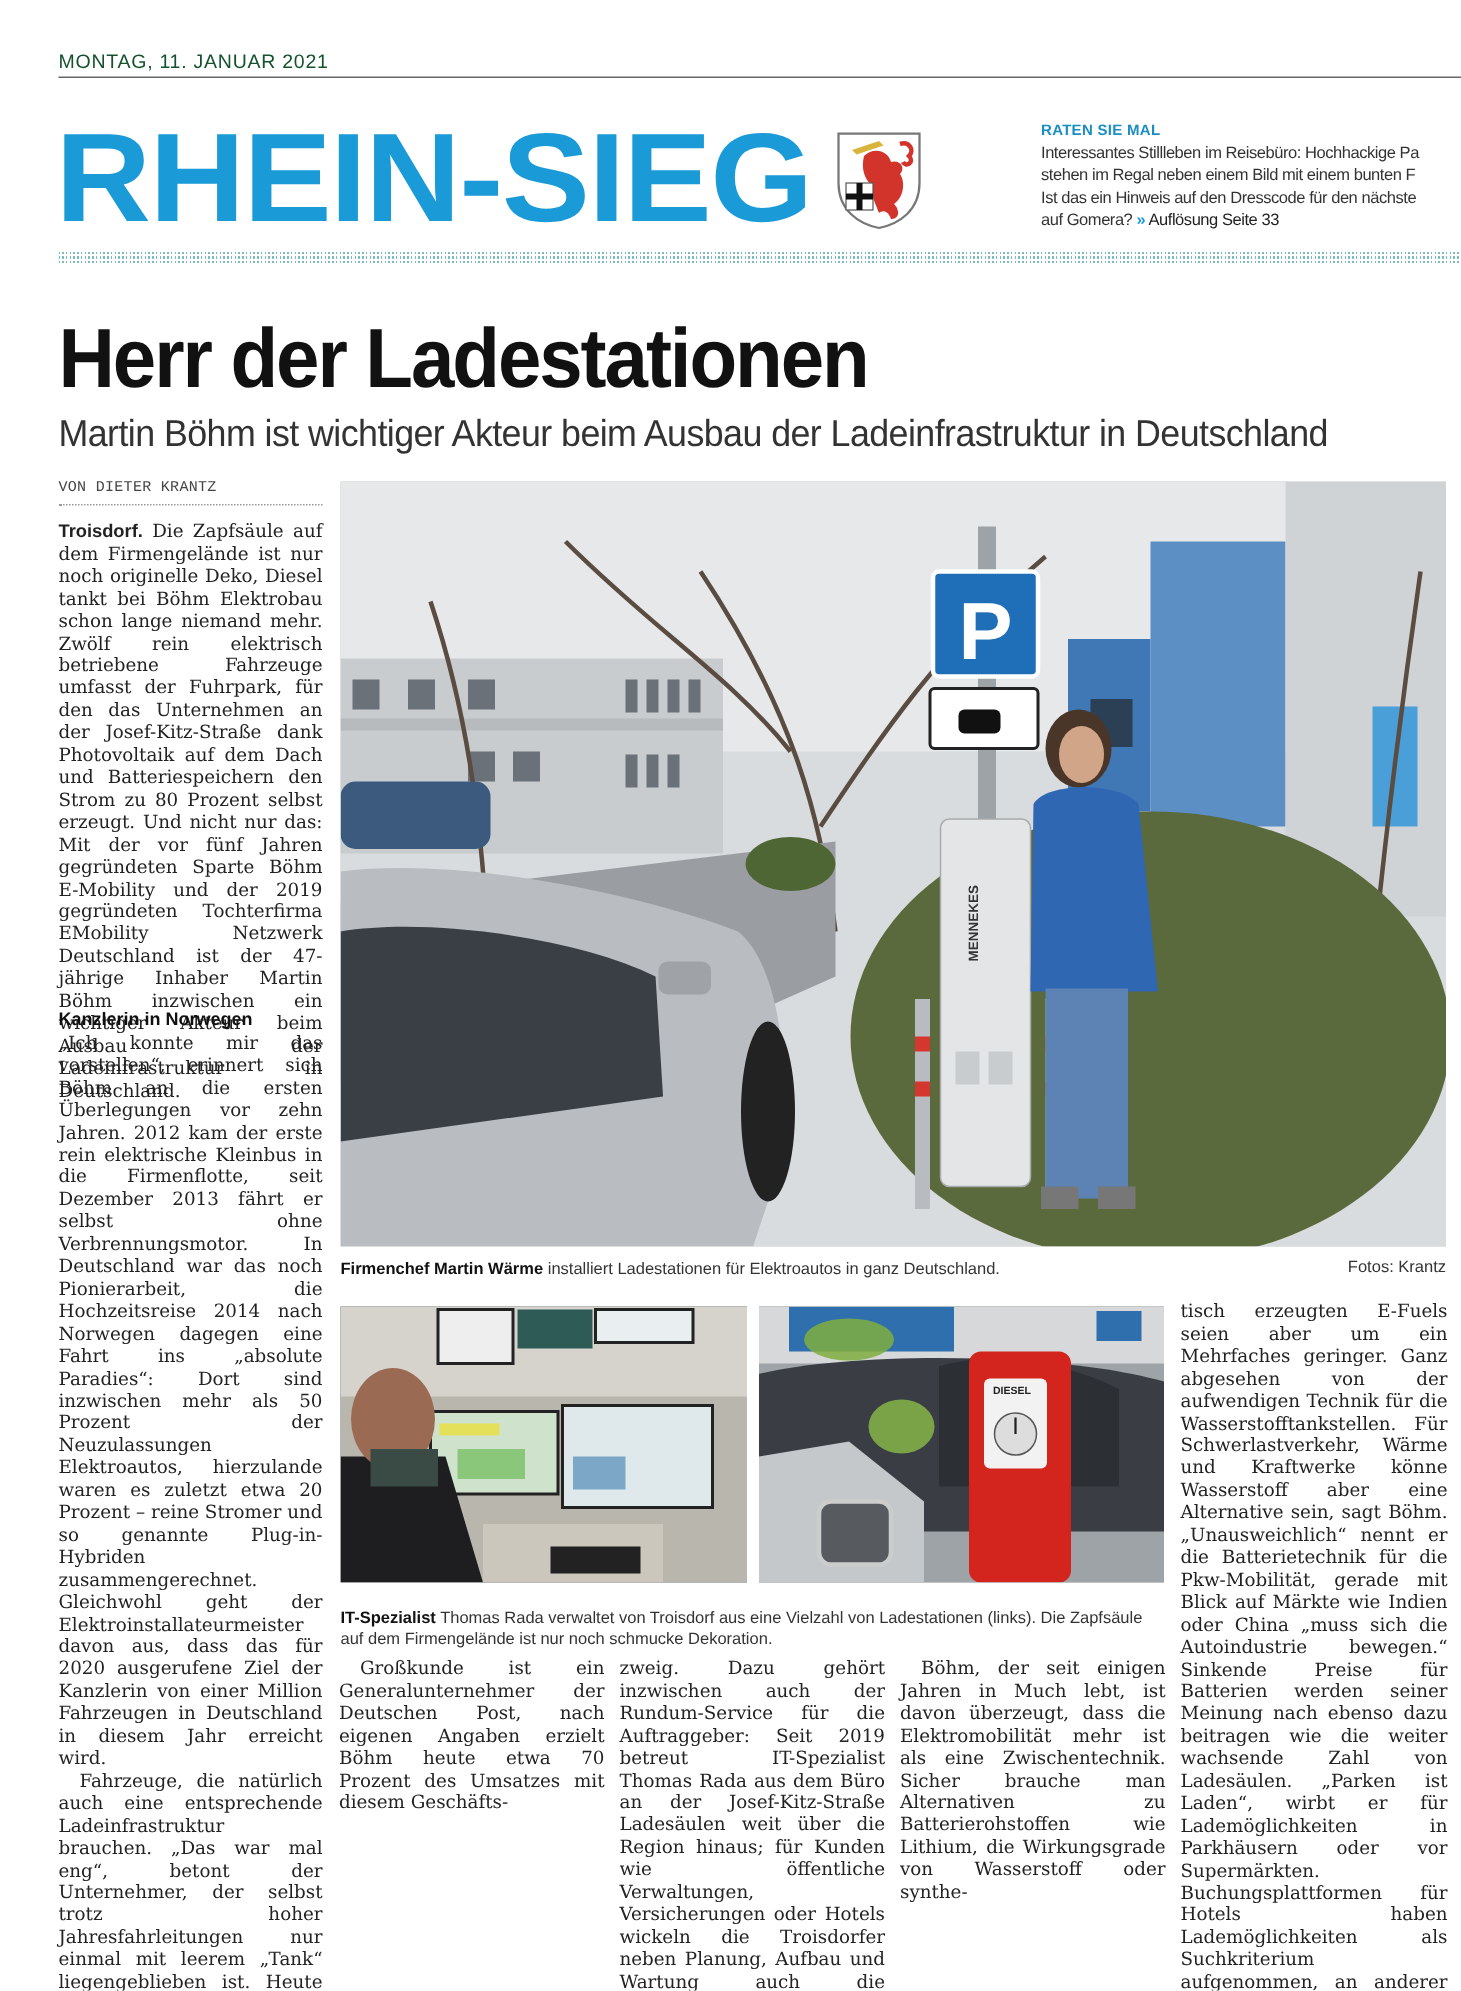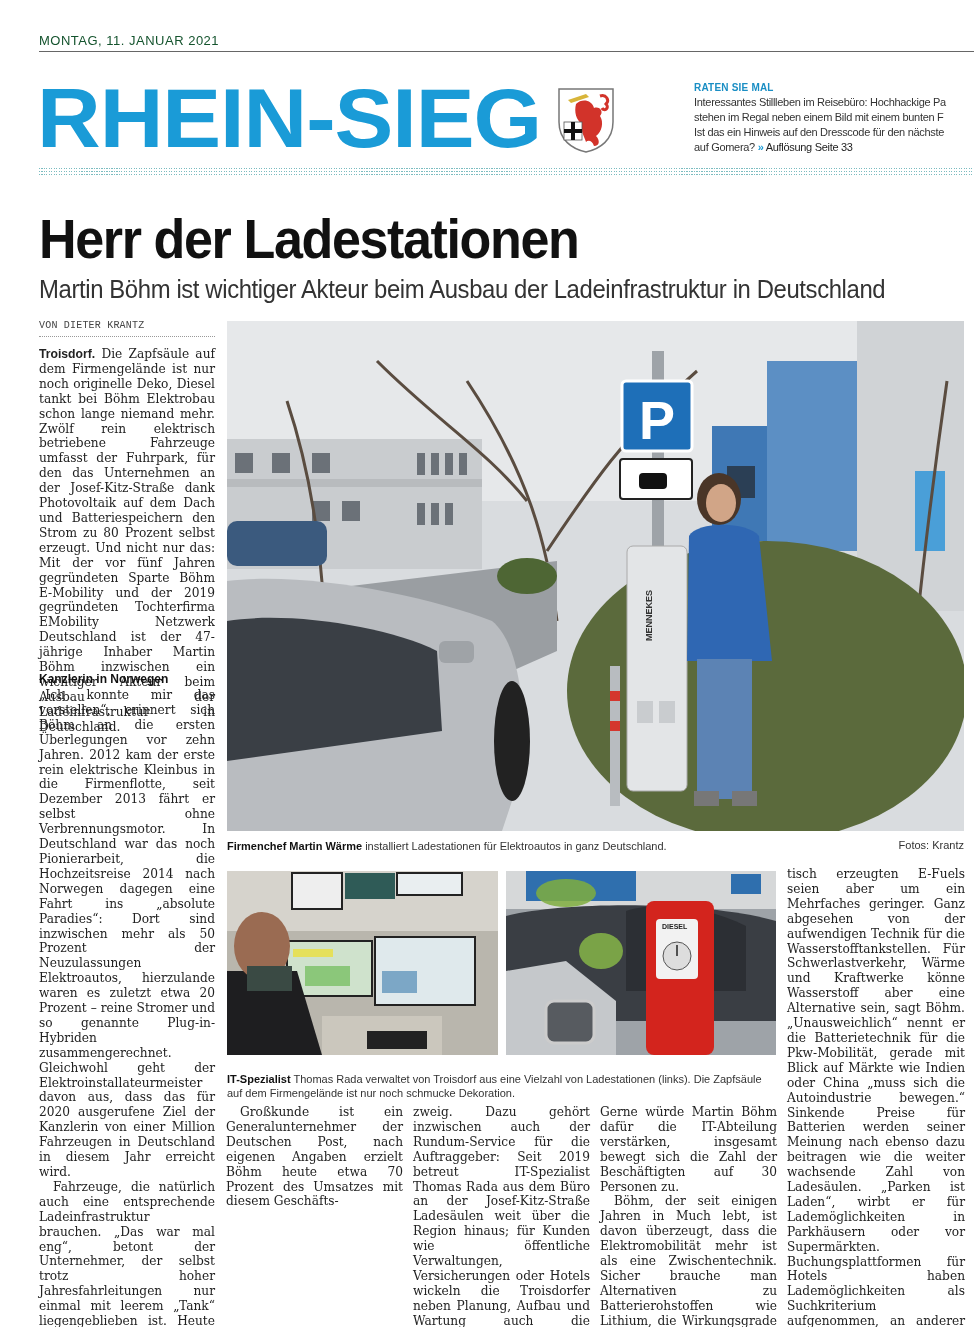--- a/index.html
+++ b/index.html
@@ -225,19 +225,18 @@
 
 <div class="col col2">
   <p class="indent">Großkunde ist ein Generalunternehmer der Deutschen Post, nach eigenen Angaben erzielt Böhm heute etwa 70 Prozent des Umsatzes mit diesem Geschäfts-</p>
 </div>
 
 <div class="col col3">
   <p>zweig. Dazu gehört inzwischen auch der Rundum-Service für die Auftraggeber: Seit 2019 betreut IT-Spezialist Thomas Rada aus dem Büro an der Josef-Kitz-Straße Ladesäulen weit über die Region hinaus; für Kunden wie öffentliche Verwaltungen, Versicherungen oder Hotels wickeln die Troisdorfer neben Planung, Aufbau und Wartung auch die technische Betriebsführung ebenso ab wie die Abrechnung.</p>
 </div>
 
 <div class="col col4">
-  <p>Gerne würde Martin Böhm dafür die IT-Abteilung verstärken, insgesamt bewegt sich die Zahl der Beschäftigten auf 30 Personen zu.</p>
   <p class="indent">Böhm, der seit einigen Jahren in Much lebt, ist davon überzeugt, dass die Elektromobilität mehr ist als eine Zwischentechnik. Sicher brauche man Alternativen zu Batterierohstoffen wie Lithium, die Wirkungsgrade von Wasserstoff oder synthe-</p>
 </div>
 
 <div class="col col5">
   <p>tisch erzeugten E-Fuels seien aber um ein Mehrfaches geringer. Ganz abgesehen von der aufwendigen Technik für die Wasserstofftankstellen. Für Schwerlastverkehr, Wärme und Kraftwerke könne Wasserstoff aber eine Alternative sein, sagt Böhm. „Unausweichlich“ nennt er die Batterietechnik für die Pkw-Mobilität, gerade mit Blick auf Märkte wie Indien oder China „muss sich die Autoindustrie bewegen.“ Sinkende Preise für Batterien werden seiner Meinung nach ebenso dazu beitragen wie die weiter wachsende Zahl von Ladesäulen. „Parken ist Laden“, wirbt er für Lademöglichkeiten in Parkhäusern oder vor Supermärkten. Buchungsplattformen für Hotels haben Lademöglichkeiten als Suchkriterium aufgenommen, an anderer Stelle ist noch „Luft nach oben“: Das Anschließen der Ladekabel und der Bezahlvorgang per Kundenkarte müssten in 20 Sekunden erledigt werden.</p>
 </div>
 
 </body></html>

